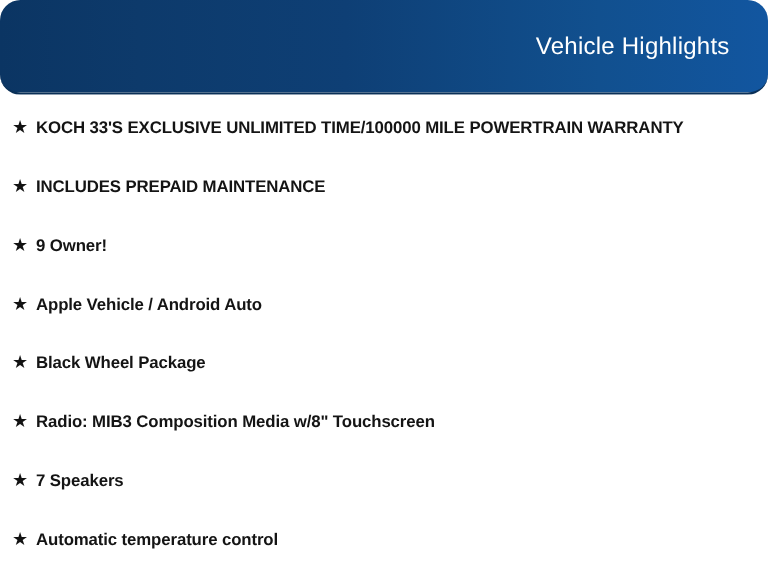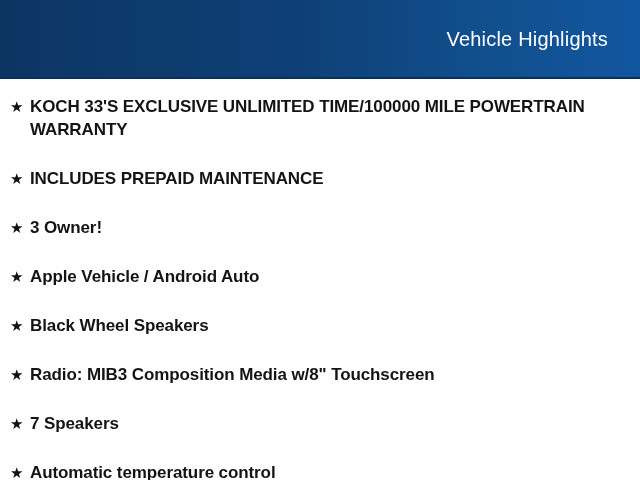--- a/index.html
+++ b/index.html
@@ -33,20 +33,21 @@
                 #0b3563 0%,
                 #0d3a6b 18%,
                 #0e3f75 45%,
                 #11508f 78%,
                 #1256a0 100%);
     border-bottom: 2px solid #0a3057;
     box-sizing: border-box;
     display: flex;
     align-items: center;
     justify-content: flex-end;
+    border-radius: 17px;
   }
 
   .header-title {
     color: #ffffff;
     font-family: "Liberation Sans", sans-serif;
     font-size: 20px;
     font-weight: 400;
     letter-spacing: 0.2px;
     padding-right: 32px;
     margin-top: 2px;
@@ -82,21 +83,21 @@
     font-size: 15px;
     line-height: 23px;
     text-align: left;
     margin-top: 0px;
   }
 
   .highlight-text {
     flex: 1 1 auto;
     color: #141414;
     font-family: "Liberation Sans", sans-serif;
-    font-size: 17px;
+    font-size: 14px;
     font-weight: bold;
     line-height: 23px;
     letter-spacing: -0.1px;
     padding-right: 40px;
   }
 </style>
 </head>
 <body>
 
 <div class="page">
@@ -112,31 +113,31 @@
       <span class="highlight-text">KOCH 33'S EXCLUSIVE UNLIMITED TIME/100000 MILE POWERTRAIN WARRANTY</span>
     </li>
 
     <li class="highlight-item">
       <span class="star-bullet">★</span>
       <span class="highlight-text">INCLUDES PREPAID MAINTENANCE</span>
     </li>
 
     <li class="highlight-item">
       <span class="star-bullet">★</span>
-      <span class="highlight-text">3 Owner!</span>
+      <span class="highlight-text">9 Owner!</span>
     </li>
 
     <li class="highlight-item">
       <span class="star-bullet">★</span>
       <span class="highlight-text">Apple Vehicle / Android Auto</span>
     </li>
 
     <li class="highlight-item">
       <span class="star-bullet">★</span>
-      <span class="highlight-text">Black Wheel Speakers</span>
+      <span class="highlight-text">Black Wheel Package</span>
     </li>
 
     <li class="highlight-item">
       <span class="star-bullet">★</span>
       <span class="highlight-text">Radio: MIB3 Composition Media w/8" Touchscreen</span>
     </li>
 
     <li class="highlight-item">
       <span class="star-bullet">★</span>
       <span class="highlight-text">7 Speakers</span>

